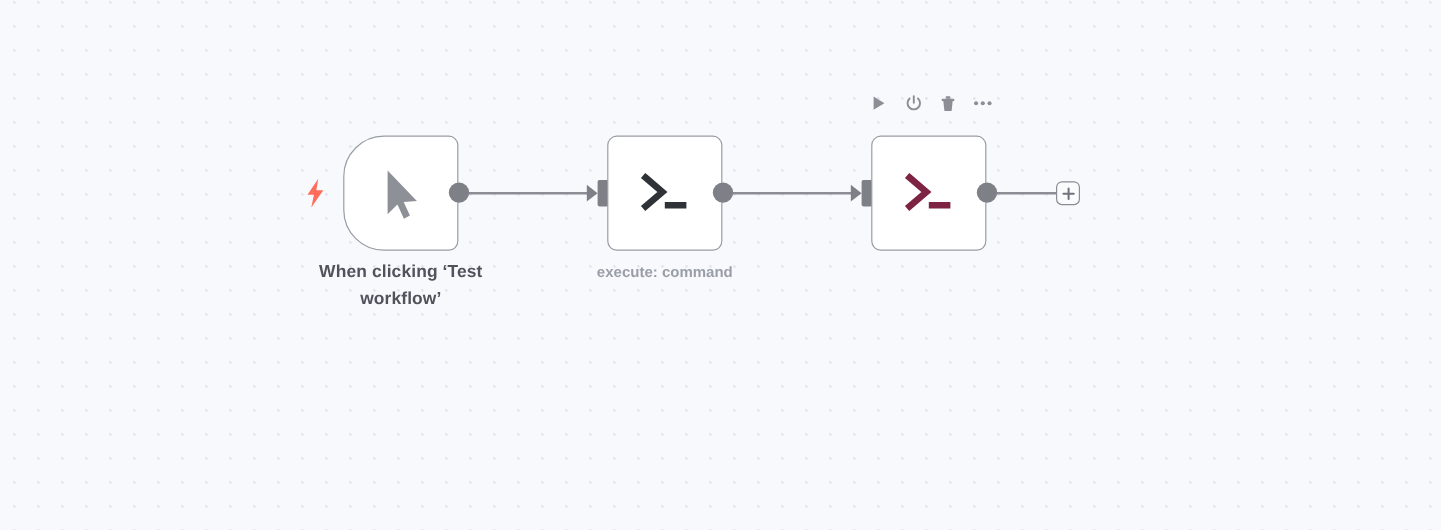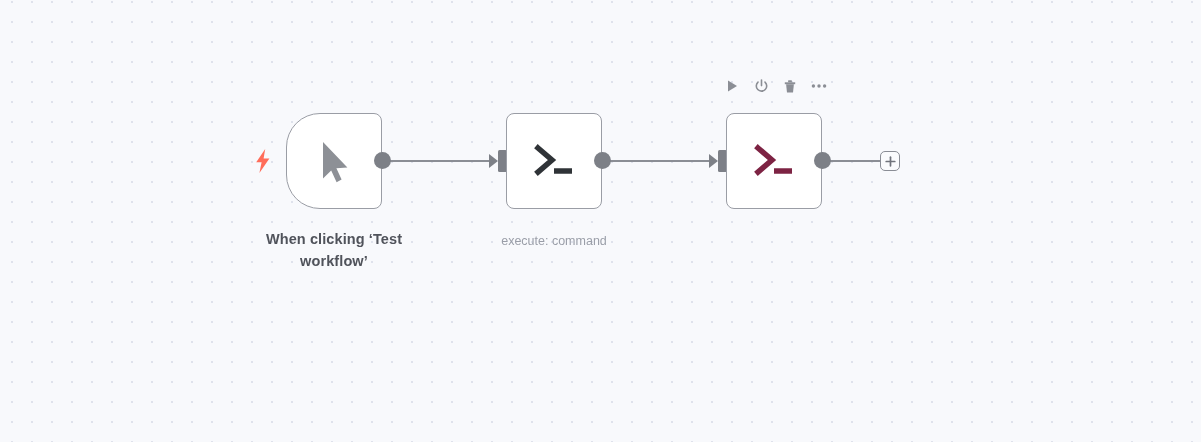--- a/index.html
+++ b/index.html
@@ -63,28 +63,27 @@
     position: absolute;
     text-align: center;
     pointer-events: none;
   }
   .node-title {
     font-size: 14.5px;
     font-weight: bold;
     color: #50535b;
     line-height: 1.52;
     letter-spacing: 0.1px;
-    margin-top: 12px;
   }
   .node-subtitle {
     font-size: 12.5px;
-    font-weight: normal;
+    font-weight: bold;
     color: #9a9ea8;
     line-height: 1.5;
-    margin-top: 16px;
+    margin-top: 2px;
     text-align: center;
   }
 
   
   .endpoint-out {
     position: absolute;
     width: 17px;
     height: 17px;
     border-radius: 50%;
     background: #7d8087;

